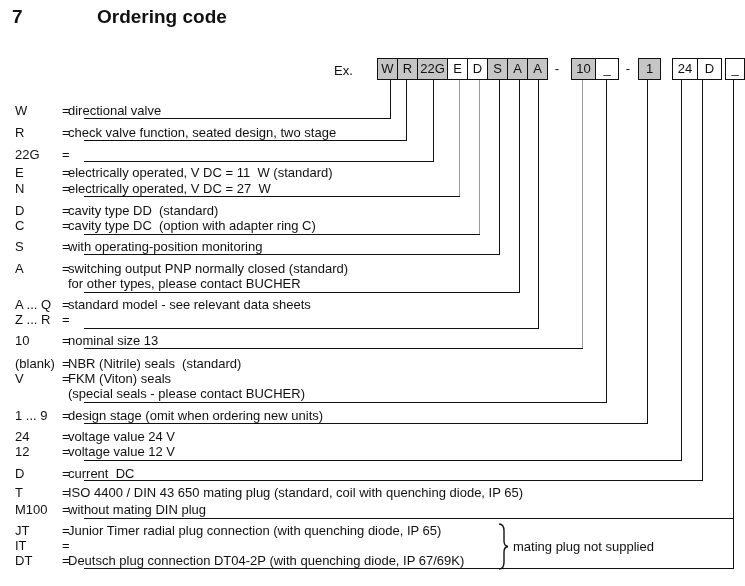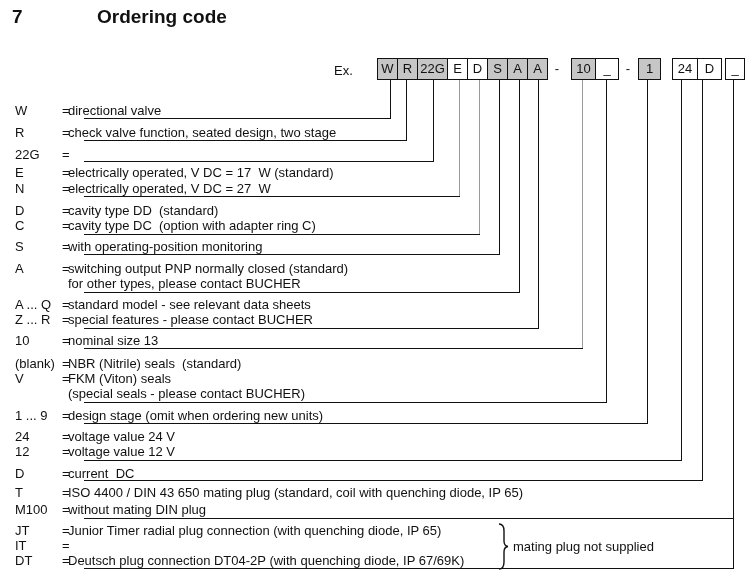--- a/index.html
+++ b/index.html
@@ -46,29 +46,29 @@
       <div class="code-box" style="left: 595px; width: 24px;">_</div>
       <div class="code-box shaded" style="left: 638px; width: 23px;">1</div>
       <div class="code-box" style="left: 672px; width: 26px;">24</div>
       <div class="code-box" style="left: 697px; width: 25px;">D</div>
       <div class="code-box" style="left: 725px; width: 20px;">_</div>
       <div class="code-sep" style="left: 550px; width: 14px;">-</div>
       <div class="code-sep" style="left: 621px; width: 14px;">-</div>
       <div class="legend-row" style="top: 103px; width: 745px;"><span class="legend-code">W</span><span class="equals-sign">=</span><span class="legend-desc">directional valve</span></div>
       <div class="legend-row" style="top: 125px; width: 745px;"><span class="legend-code">R</span><span class="equals-sign">=</span><span class="legend-desc">check valve function, seated design, two stage</span></div>
       <div class="legend-row" style="top: 147px; width: 745px;"><span class="legend-code">22G</span><span class="equals-sign">=</span></div>
-      <div class="legend-row" style="top: 165px; width: 745px;"><span class="legend-code">E</span><span class="equals-sign">=</span><span class="legend-desc">electrically operated, V DC = 17  W (standard)</span></div>
+      <div class="legend-row" style="top: 165px; width: 745px;"><span class="legend-code">E</span><span class="equals-sign">=</span><span class="legend-desc">electrically operated, V DC = 11  W (standard)</span></div>
       <div class="legend-row" style="top: 181px; width: 745px;"><span class="legend-code">N</span><span class="equals-sign">=</span><span class="legend-desc">electrically operated, V DC = 27  W</span></div>
       <div class="legend-row" style="top: 203px; width: 745px;"><span class="legend-code">D</span><span class="equals-sign">=</span><span class="legend-desc">cavity type DD  (standard)</span></div>
       <div class="legend-row" style="top: 218px; width: 745px;"><span class="legend-code">C</span><span class="equals-sign">=</span><span class="legend-desc">cavity type DC  (option with adapter ring C)</span></div>
       <div class="legend-row" style="top: 239px; width: 745px;"><span class="legend-code">S</span><span class="equals-sign">=</span><span class="legend-desc">with operating-position monitoring</span></div>
       <div class="legend-row" style="top: 261px; width: 745px;"><span class="legend-code">A</span><span class="equals-sign">=</span><span class="legend-desc">switching output PNP normally closed (standard)</span></div>
       <div class="legend-row" style="top: 276px; width: 745px;"><span class="legend-desc">for other types, please contact BUCHER</span></div>
       <div class="legend-row" style="top: 297px; width: 745px;"><span class="legend-code">A ... Q</span><span class="equals-sign">=</span><span class="legend-desc">standard model - see relevant data sheets</span></div>
-      <div class="legend-row" style="top: 312px; width: 745px;"><span class="legend-code">Z ... R</span><span class="equals-sign">=</span><span class="legend-desc">special features - please contact BUCHER</span></div>
+      <div class="legend-row" style="top: 312px; width: 745px;"><span class="legend-code">Z ... R</span><span class="equals-sign">=</span></div>
       <div class="legend-row" style="top: 333px; width: 745px;"><span class="legend-code">10</span><span class="equals-sign">=</span><span class="legend-desc">nominal size 13</span></div>
       <div class="legend-row" style="top: 356px; width: 640px;"><span class="legend-code">(blank)</span><span class="equals-sign">=</span><span class="legend-desc">NBR (Nitrile) seals  (standard)</span></div>
       <div class="legend-row" style="top: 371px; width: 745px;"><span class="legend-code">V</span><span class="equals-sign">=</span><span class="legend-desc">FKM (Viton) seals</span></div>
       <div class="legend-row" style="top: 386px; width: 745px; text-decoration: underline;"><span class="legend-desc">(special seals - please contact BUCHER)</span></div>
       <div class="legend-row" style="top: 408px; width: 745px;"><span class="legend-code">1 ... 9</span><span class="equals-sign">=</span><span class="legend-desc">design stage (omit when ordering new units)</span></div>
       <div class="legend-row" style="top: 429px; width: 745px;"><span class="legend-code">24</span><span class="equals-sign">=</span><span class="legend-desc">voltage value 24 V</span></div>
       <div class="legend-row" style="top: 444px; width: 665px;"><span class="legend-code">12</span><span class="equals-sign">=</span><span class="legend-desc">voltage value 12 V</span></div>
       <div class="legend-row" style="top: 466px; width: 745px;"><span class="legend-code">D</span><span class="equals-sign">=</span><span class="legend-desc">current  DC</span></div>
       <div class="legend-row" style="top: 485px; width: 745px;"><span class="legend-code">T</span><span class="equals-sign">=</span><span class="legend-desc">ISO 4400 / DIN 43 650 mating plug (standard, coil with quenching diode, IP 65)</span></div>
       <div class="legend-row" style="top: 502px; width: 745px;"><span class="legend-code">M100</span><span class="equals-sign">=</span><span class="legend-desc">without mating DIN plug</span></div>

